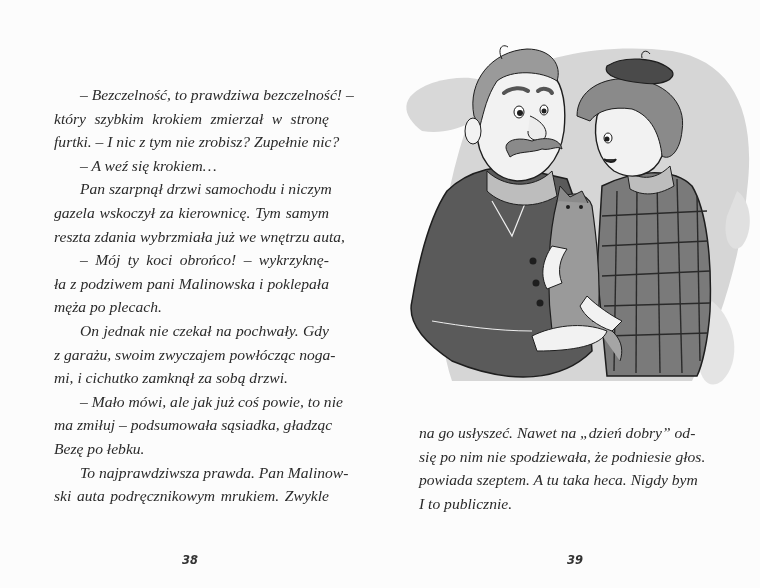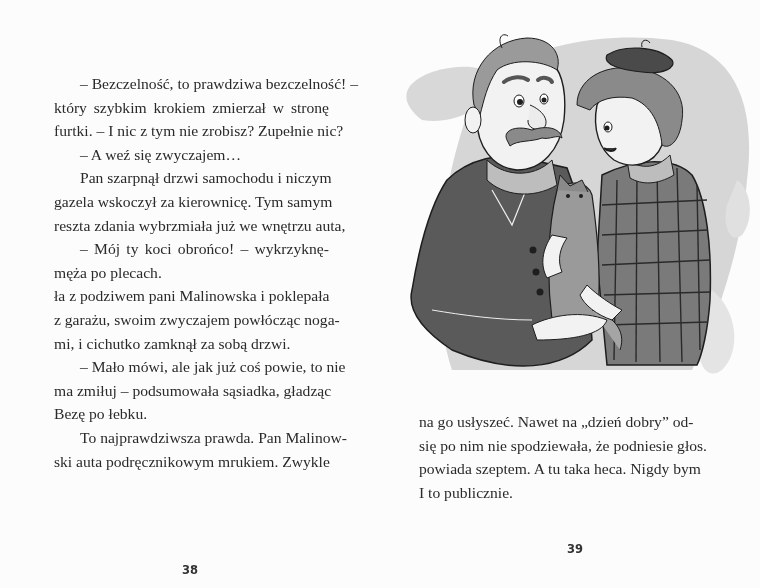--- a/index.html
+++ b/index.html
@@ -1,53 +1,54 @@
 <!DOCTYPE html>
 <html><head>
   <meta charset="utf-8">
   <style>
     html, body { margin: 0; padding: 0; }
     body {
       width: 760px; height: 588px; background: #fcfcfc; position: relative; overflow: hidden;
       font-family: "Liberation Serif", "DejaVu Serif", serif; color: #2a2a2a;
     }
-    .page { position: absolute; top: 5px; height: 444px; }
+    .page { position: absolute; top: 16px; height: 444px; font-style: italic; }
     .page-left { left: 0; width: 380px; }
     .page-right { left: 380px; width: 380px; }
     .text-block {
       position: absolute; font-size: 15.6px; line-height: 23.6px; text-align: justify;
     }
     .page-left .text-block { left: 54px; top: 67px; width: 275px; }
     .page-right .text-block { left: 39px; top: 405px; width: 268px; }
     .line { display: block; white-space: nowrap; text-align-last: justify; text-align: justify; }
     .line.last { text-align-last: left; }
     .line.indent { padding-left: 26px; }
     .folio {
       position: absolute; top: 537px; font-family: "DejaVu Sans", sans-serif;
       font-weight: bold; font-size: 11.5px; color: #333;
     }
-    .page-left .folio { left: 182px; margin-top: 21px; }
+    .page-left .folio { left: 182px; }
     .page-right .folio { left: 187px; }
     .illustration { position: absolute; left: 12px; top: 5px; width: 368px; height: 395px; }
   </style>
 </head>
 <body>
 
 <div class="page page-left">
   <div class="text-block" id="left-text">
       <span class="line indent">– Bezczelność, to prawdziwa bezczelność! –</span>
       <span class="line">który szybkim krokiem zmierzał w stronę</span>
       <span class="line last">furtki. – I nic z tym nie zrobisz? Zupełnie nic?</span>
-      <span class="line indent last">– A weź się zwyczajem…</span>
+      <span class="line indent last">– A weź się krokiem…</span>
       <span class="line indent">Pan szarpnął drzwi samochodu i niczym</span>
       <span class="line">gazela wskoczył za kierownicę. Tym samym</span>
       <span class="line">reszta zdania wybrzmiała już we wnętrzu auta,</span>
       <span class="line indent">– Mój ty koci obrońco! – wykrzyknę-</span>
+      <span class="line">ła z podziwem pani Malinowska i poklepała</span>
       <span class="line last">męża po plecach.</span>
-      <span class="line">ła z podziwem pani Malinowska i poklepała</span>
+      <span class="line indent">On jednak nie czekał na pochwały. Gdy</span>
       <span class="line">z garażu, swoim zwyczajem powłócząc noga-</span>
       <span class="line last">mi, i cichutko zamknął za sobą drzwi.</span>
       <span class="line indent">– Mało mówi, ale jak już coś powie, to nie</span>
       <span class="line">ma zmiłuj – podsumowała sąsiadka, gładząc</span>
       <span class="line last">Bezę po łebku.</span>
       <span class="line indent">To najprawdziwsza prawda. Pan Malinow-</span>
       <span class="line">ski auta podręcznikowym mrukiem. Zwykle</span>
     </div>
   <div class="folio">38</div>
 </div>

